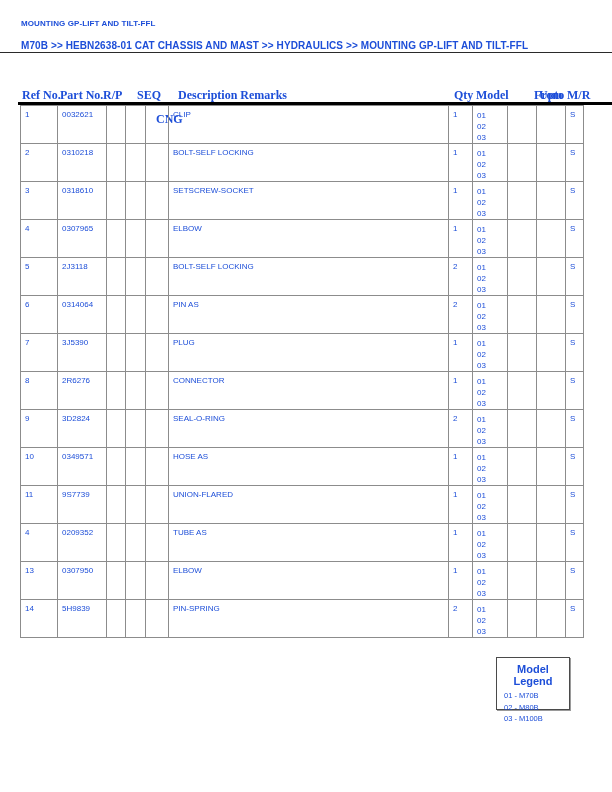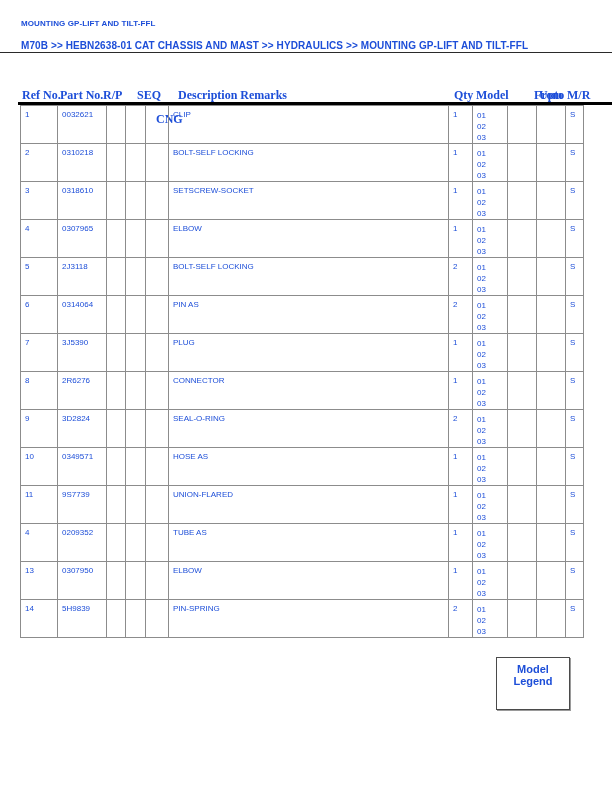--- a/index.html
+++ b/index.html
@@ -379,15 +379,20 @@
             <td class="c-from"></td>
             <td class="c-upto"></td>
             <td class="c-mr">S</td>
           </tr>
         </tbody>
     </table>
   </div>
 
   <div class="legend">
     <div class="legend-title">Model Legend</div>
+    <div class="legend-items">
+      <div class="legend-item">01 - M70B</div>
+      <div class="legend-item">02 - M80B</div>
+      <div class="legend-item">03 - M100B</div>
+    </div>
   </div>
 
 </div>
 
 </body></html>

